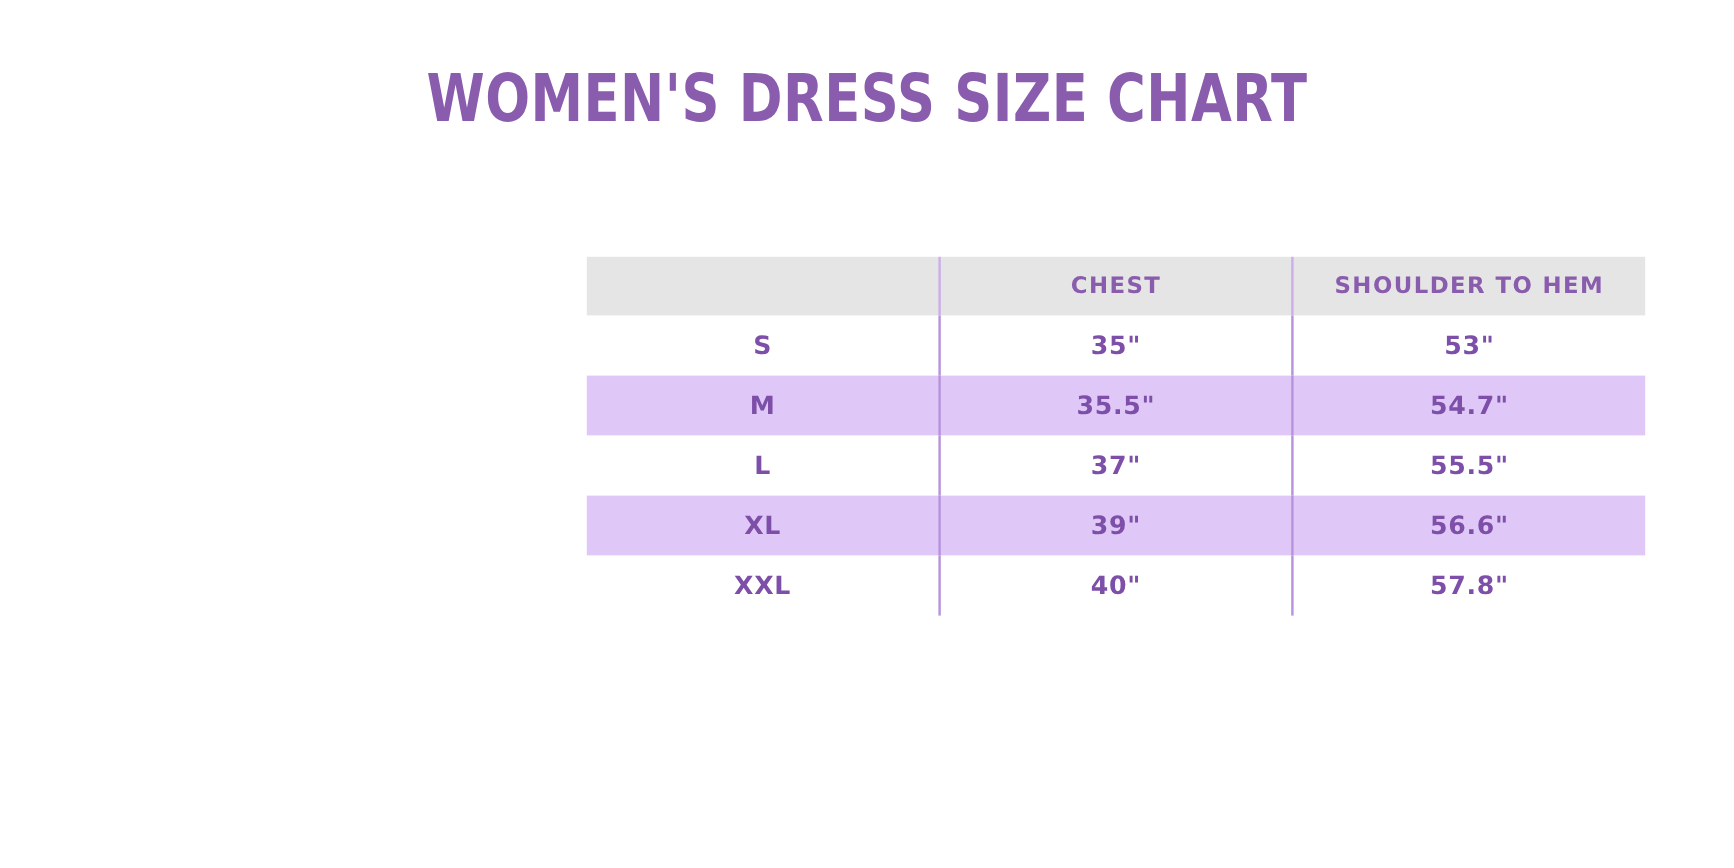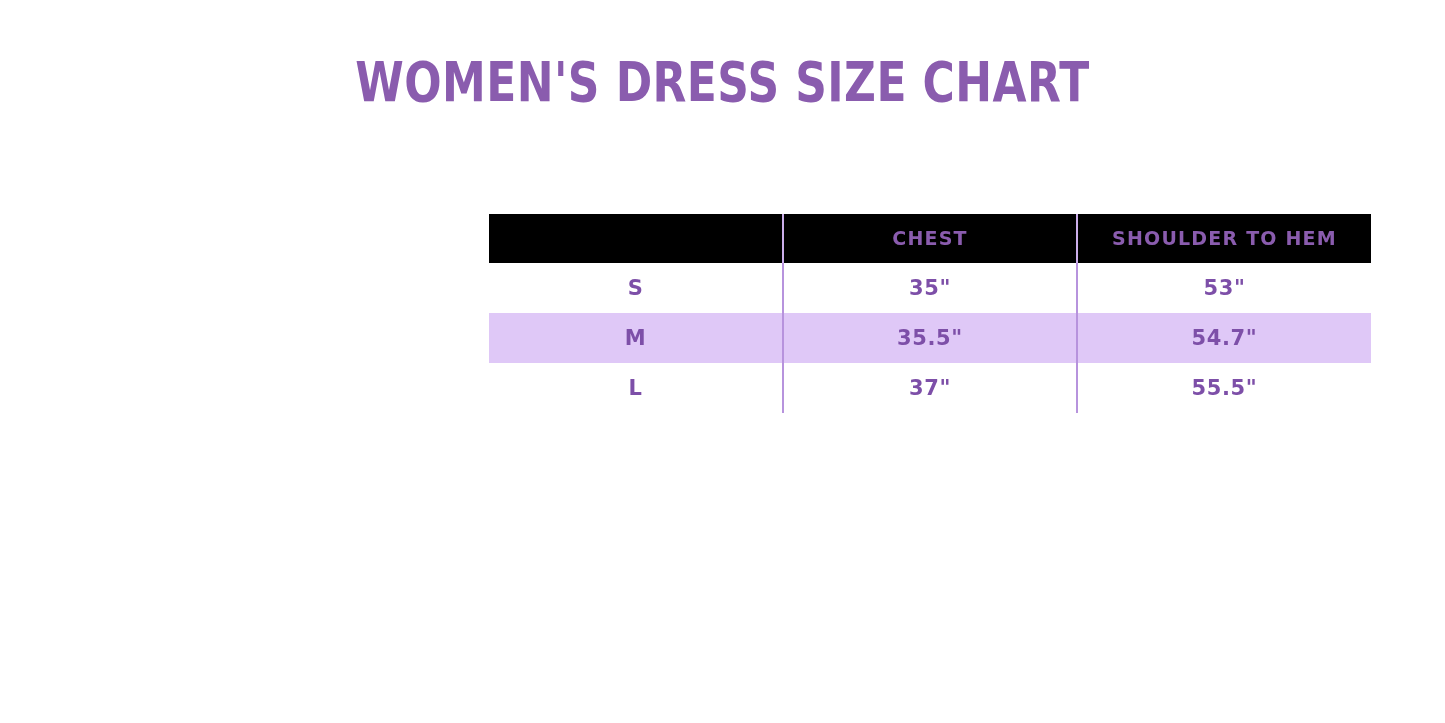--- a/index.html
+++ b/index.html
@@ -58,21 +58,21 @@
     text-align: center;
     vertical-align: middle;
     font-family: "DejaVu Sans", "Liberation Sans", sans-serif;
     font-weight: bold;
     font-size: 21px;
     line-height: 50px;
     border: none;
     white-space: nowrap;
   }
   table.size-table thead th {
-    background: #000000;
+    background: #e5e5e5;
     color: #8a5cae;
     letter-spacing: 1.2px;
     font-size: 19px;
     height: 49px;
     line-height: 49px;
   }
   table.size-table tbody td {
     color: #7d4fa8;
     letter-spacing: 0.6px;
   }
@@ -124,17 +124,27 @@
         <tr class="shaded">
           <td class="col-0">M</td>
           <td class="col-1">35.5"</td>
           <td class="col-2">54.7"</td>
         </tr>
         <tr class="plain">
           <td class="col-0">L</td>
           <td class="col-1">37"</td>
           <td class="col-2">55.5"</td>
         </tr>
+        <tr class="shaded">
+          <td class="col-0">XL</td>
+          <td class="col-1">39"</td>
+          <td class="col-2">56.6"</td>
+        </tr>
+        <tr class="plain">
+          <td class="col-0">XXL</td>
+          <td class="col-1">40"</td>
+          <td class="col-2">57.8"</td>
+        </tr>
       </tbody>
     </table>
   </div>
 
 </div>
 
 </body></html>

